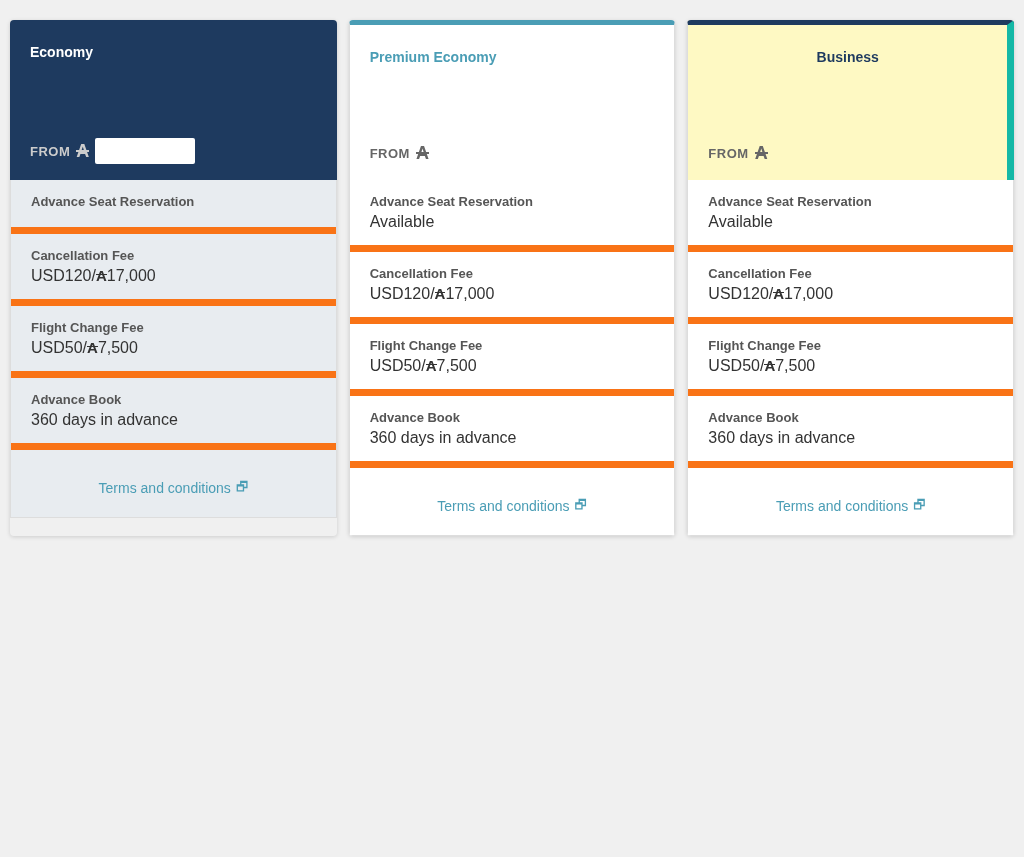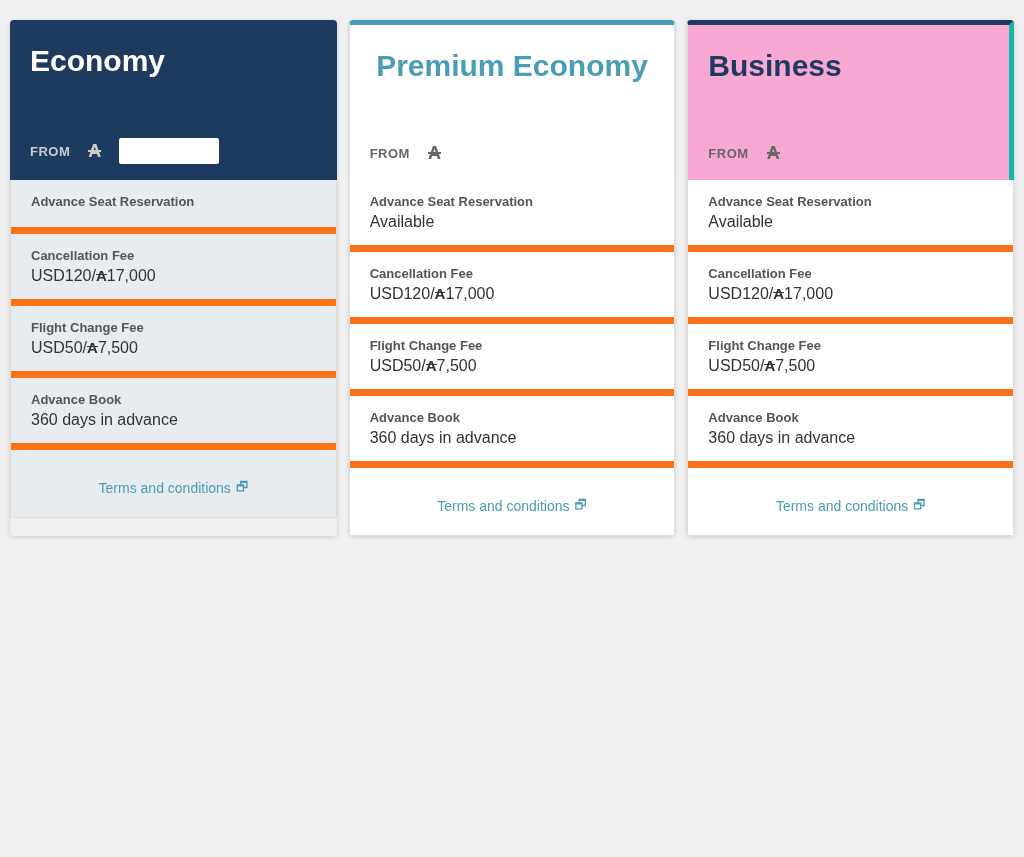--- a/index.html
+++ b/index.html
@@ -34,44 +34,44 @@
     .card-economy .card-header {
       background-color: #1e3a5f;
     }
     .card-premium .card-header {
       background-color: #ffffff;
       border-top: 5px solid #4a9db5;
       border-left: 1px solid #ddd;
       border-right: 1px solid #ddd;
     }
     .card-business .card-header {
-      background-color: #f9a8d4;
+      background-color: #fef9c3;
       border-top: 5px solid #1e3a5f;
       border-left: 1px solid #ddd;
-      border-right: 5px solid #14b8a6;
+      border-right: 7px solid #14b8a6;
+      text-align: center;
     }
     .card-title {
-      font-size: 30px;
+      font-size: 14px;
       font-weight: bold;
       margin-bottom: 30px;
     }
     .card-economy .card-title {
       color: #ffffff;
     }
     .card-premium .card-title {
       color: #4a9db5;
-      text-align: center;
     }
     .card-business .card-title {
       color: #1e3a5f;
     }
     .price-row {
       display: flex;
       align-items: center;
-      gap: 18px;
+      gap: 6px;
     }
     .from-label {
       font-size: 13px;
       font-weight: bold;
       letter-spacing: 0.5px;
     }
     .card-economy .from-label {
       color: #cccccc;
     }
     .card-premium .from-label,

